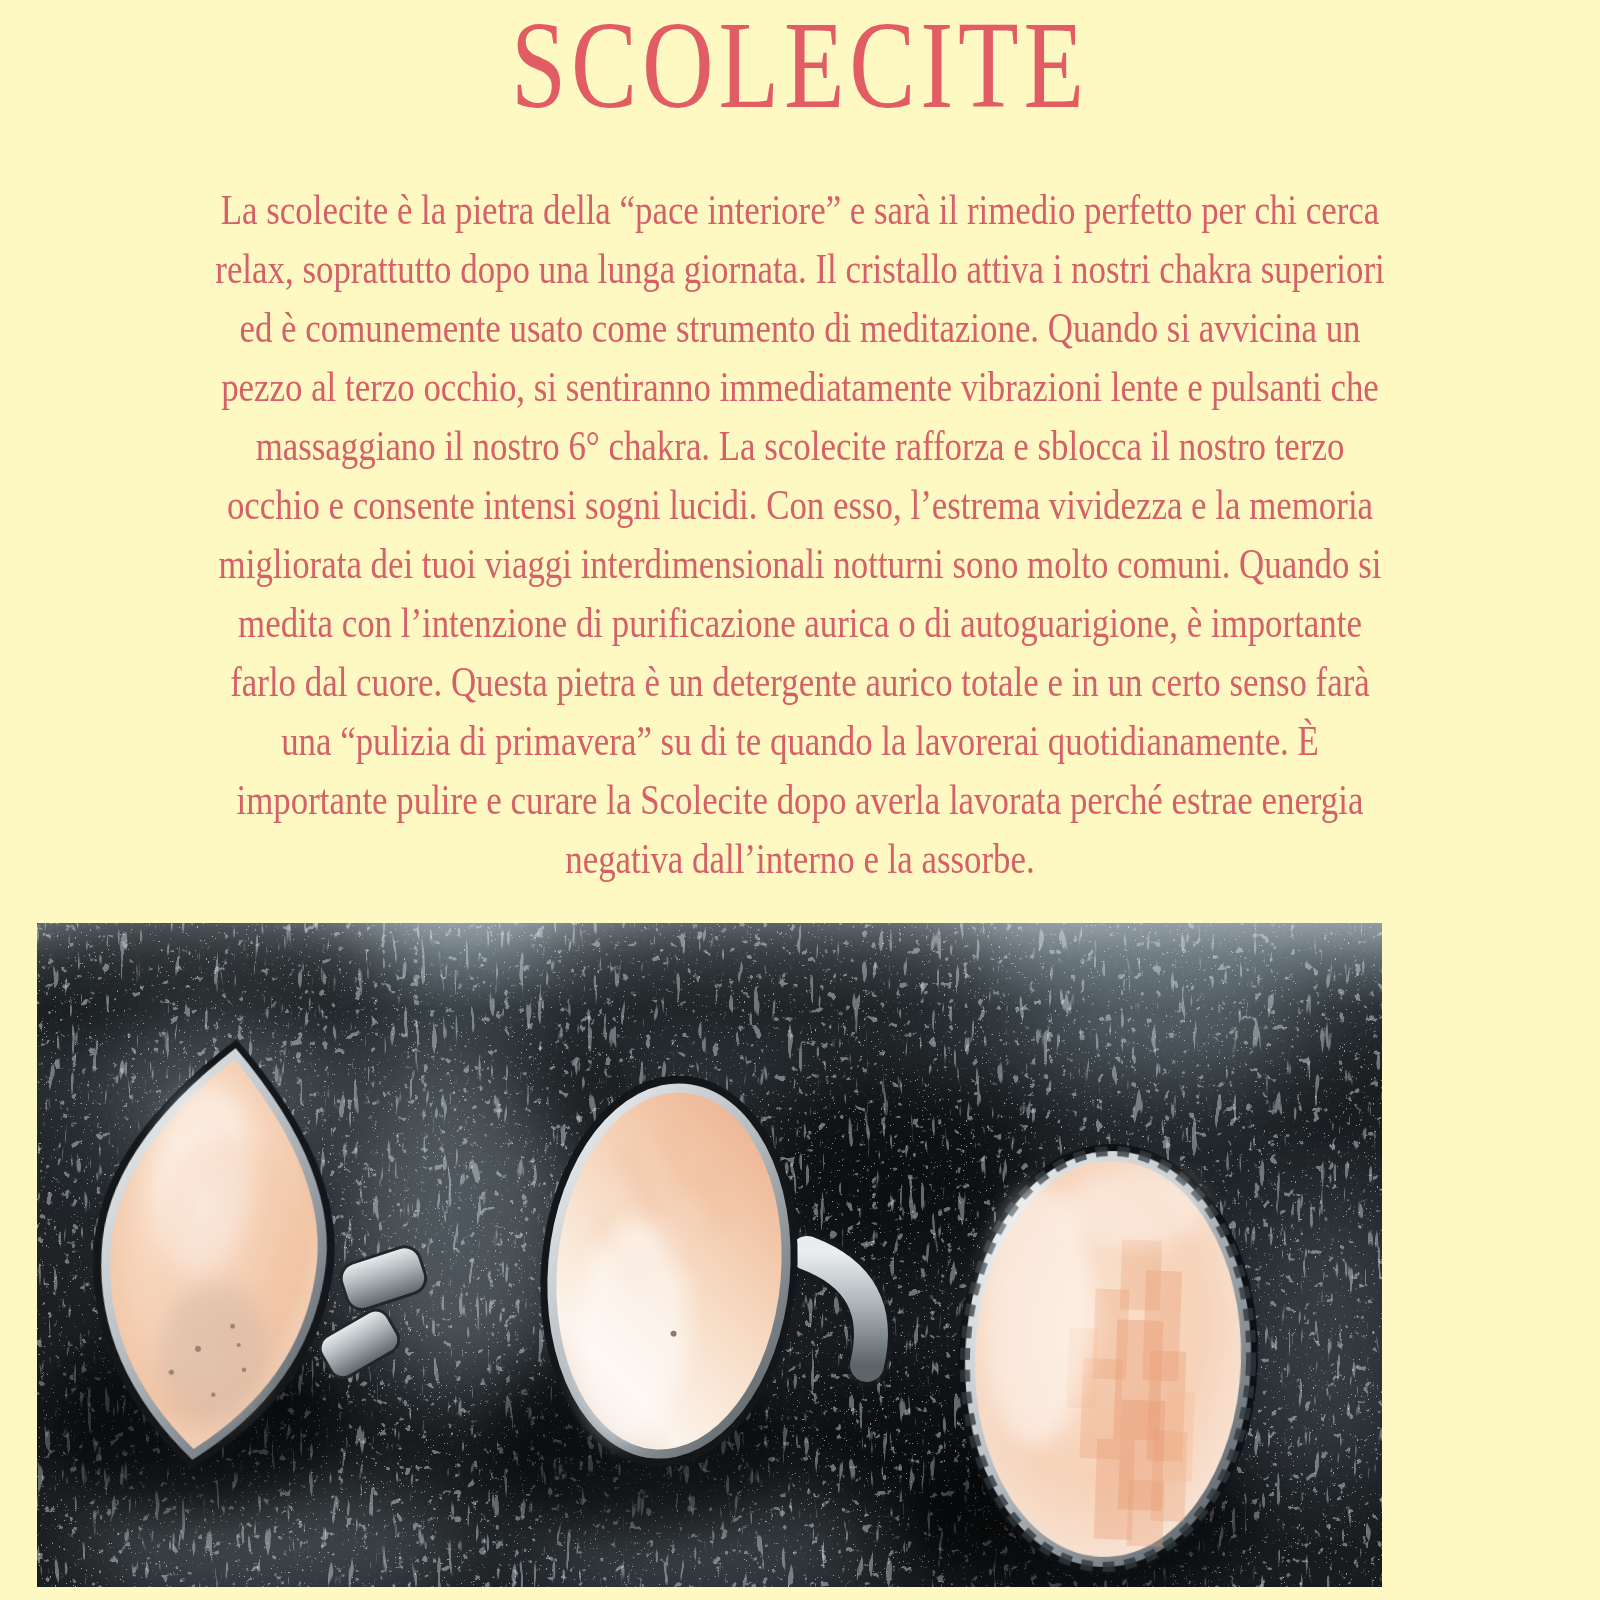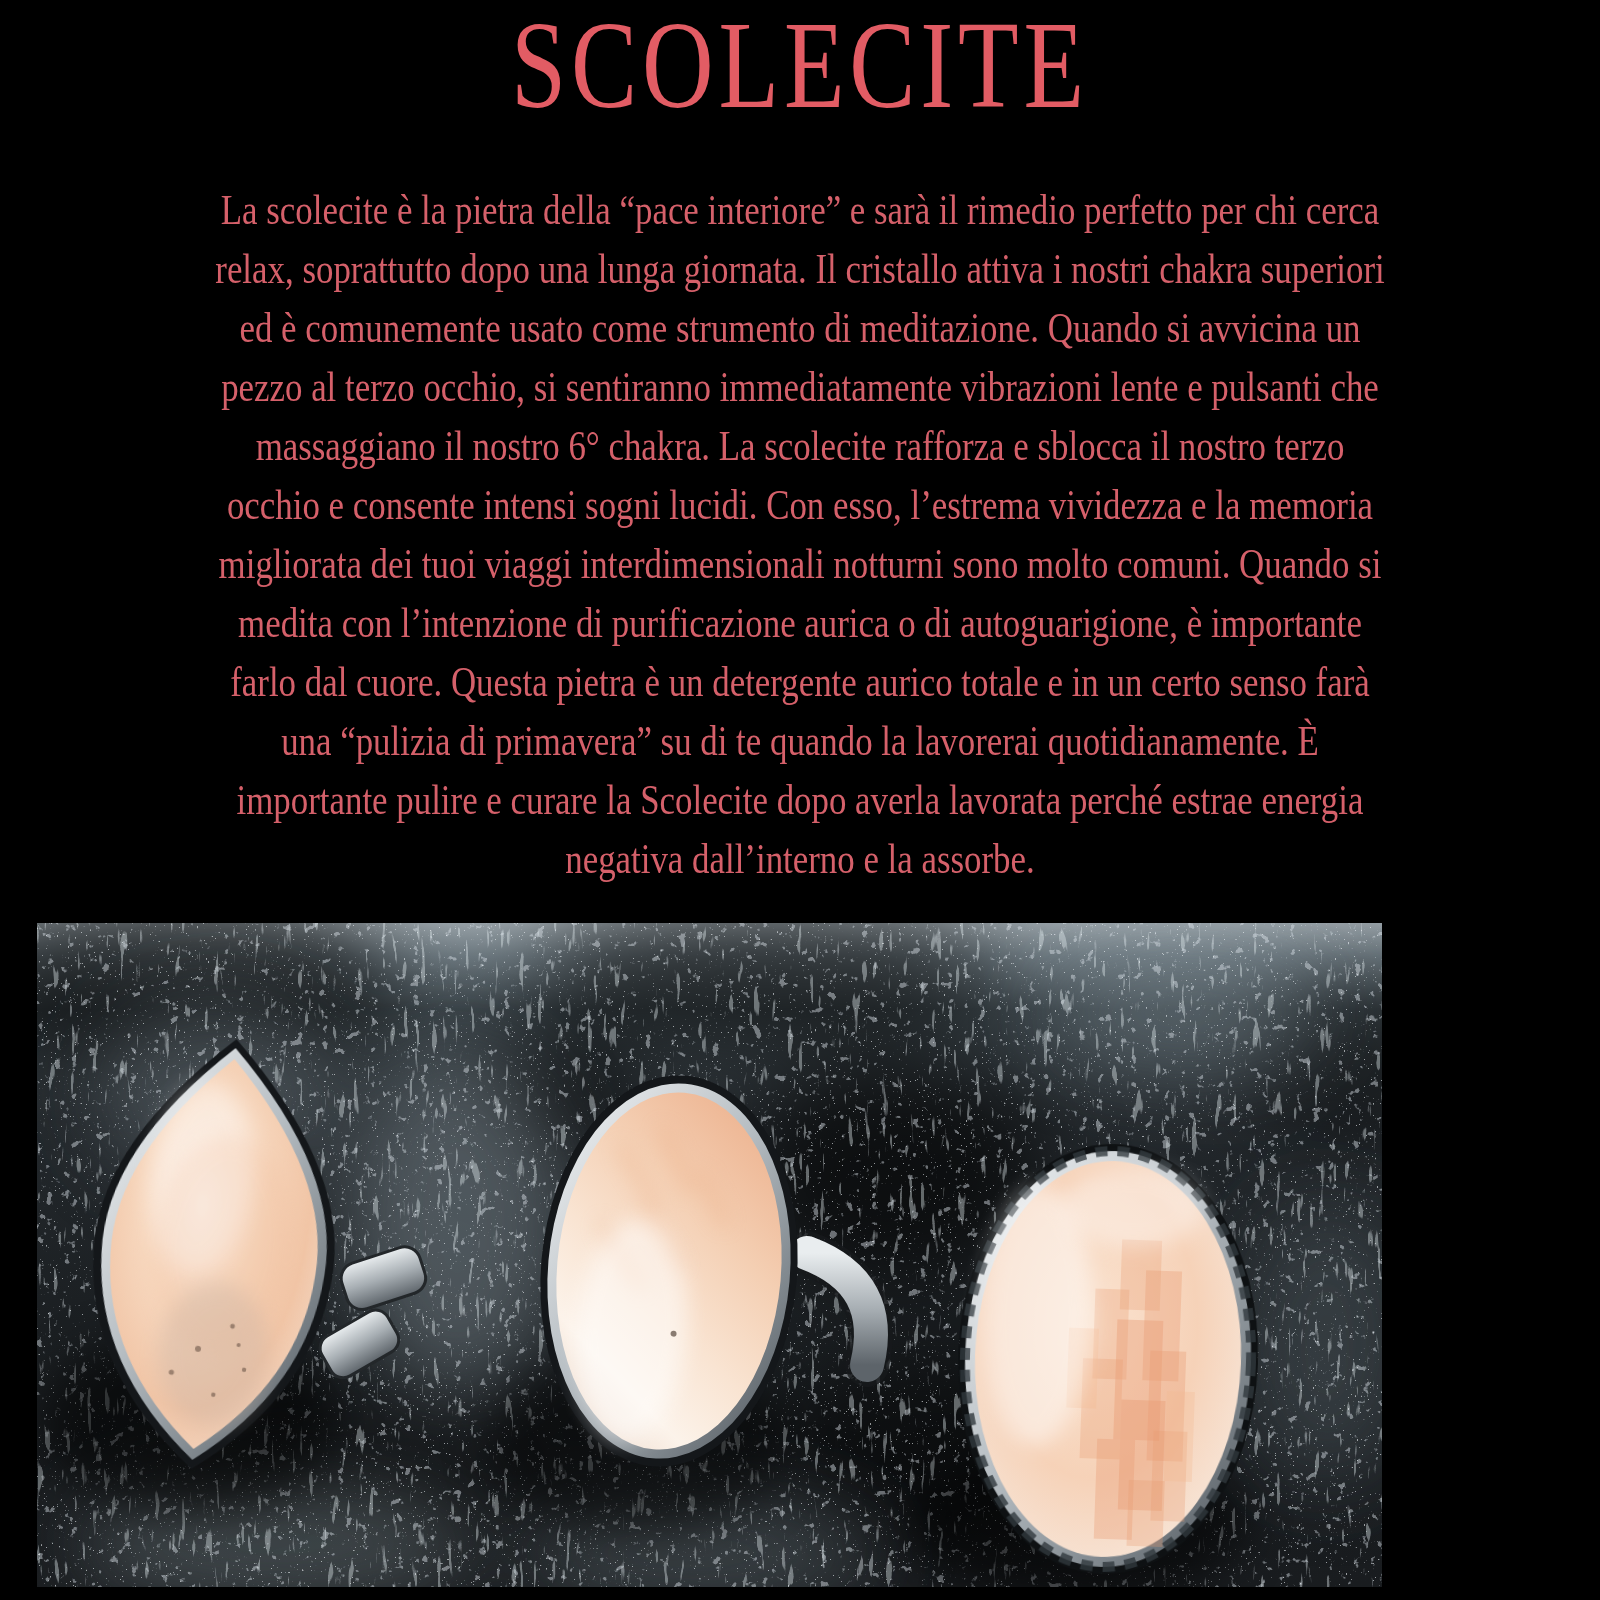--- a/index.html
+++ b/index.html
@@ -1,17 +1,17 @@
 <!DOCTYPE html>
 <html><head>
 <meta charset="utf-8">
 <style>
   html,body{margin:0;padding:0;background:#ffffff;}
   body{width:1600px;height:1600px;overflow:hidden;}
-  .page{position:relative;width:1600px;height:1600px;font-family:"Liberation Serif",serif;background:#000000;}
+  .page{position:relative;width:1600px;height:1600px;font-family:"Liberation Serif",serif;background:#fef9c3;}
   .title{
     position:absolute;top:4px;left:0;width:1600px;margin:0;
     text-align:center;font-weight:normal;
     font-size:124px;line-height:1;letter-spacing:6px;
     color:#e25c64;
     transform:scaleX(0.80);transform-origin:50% 0;
   }
   .para{
     position:absolute;top:181px;left:0;width:1600px;
     text-align:center;

